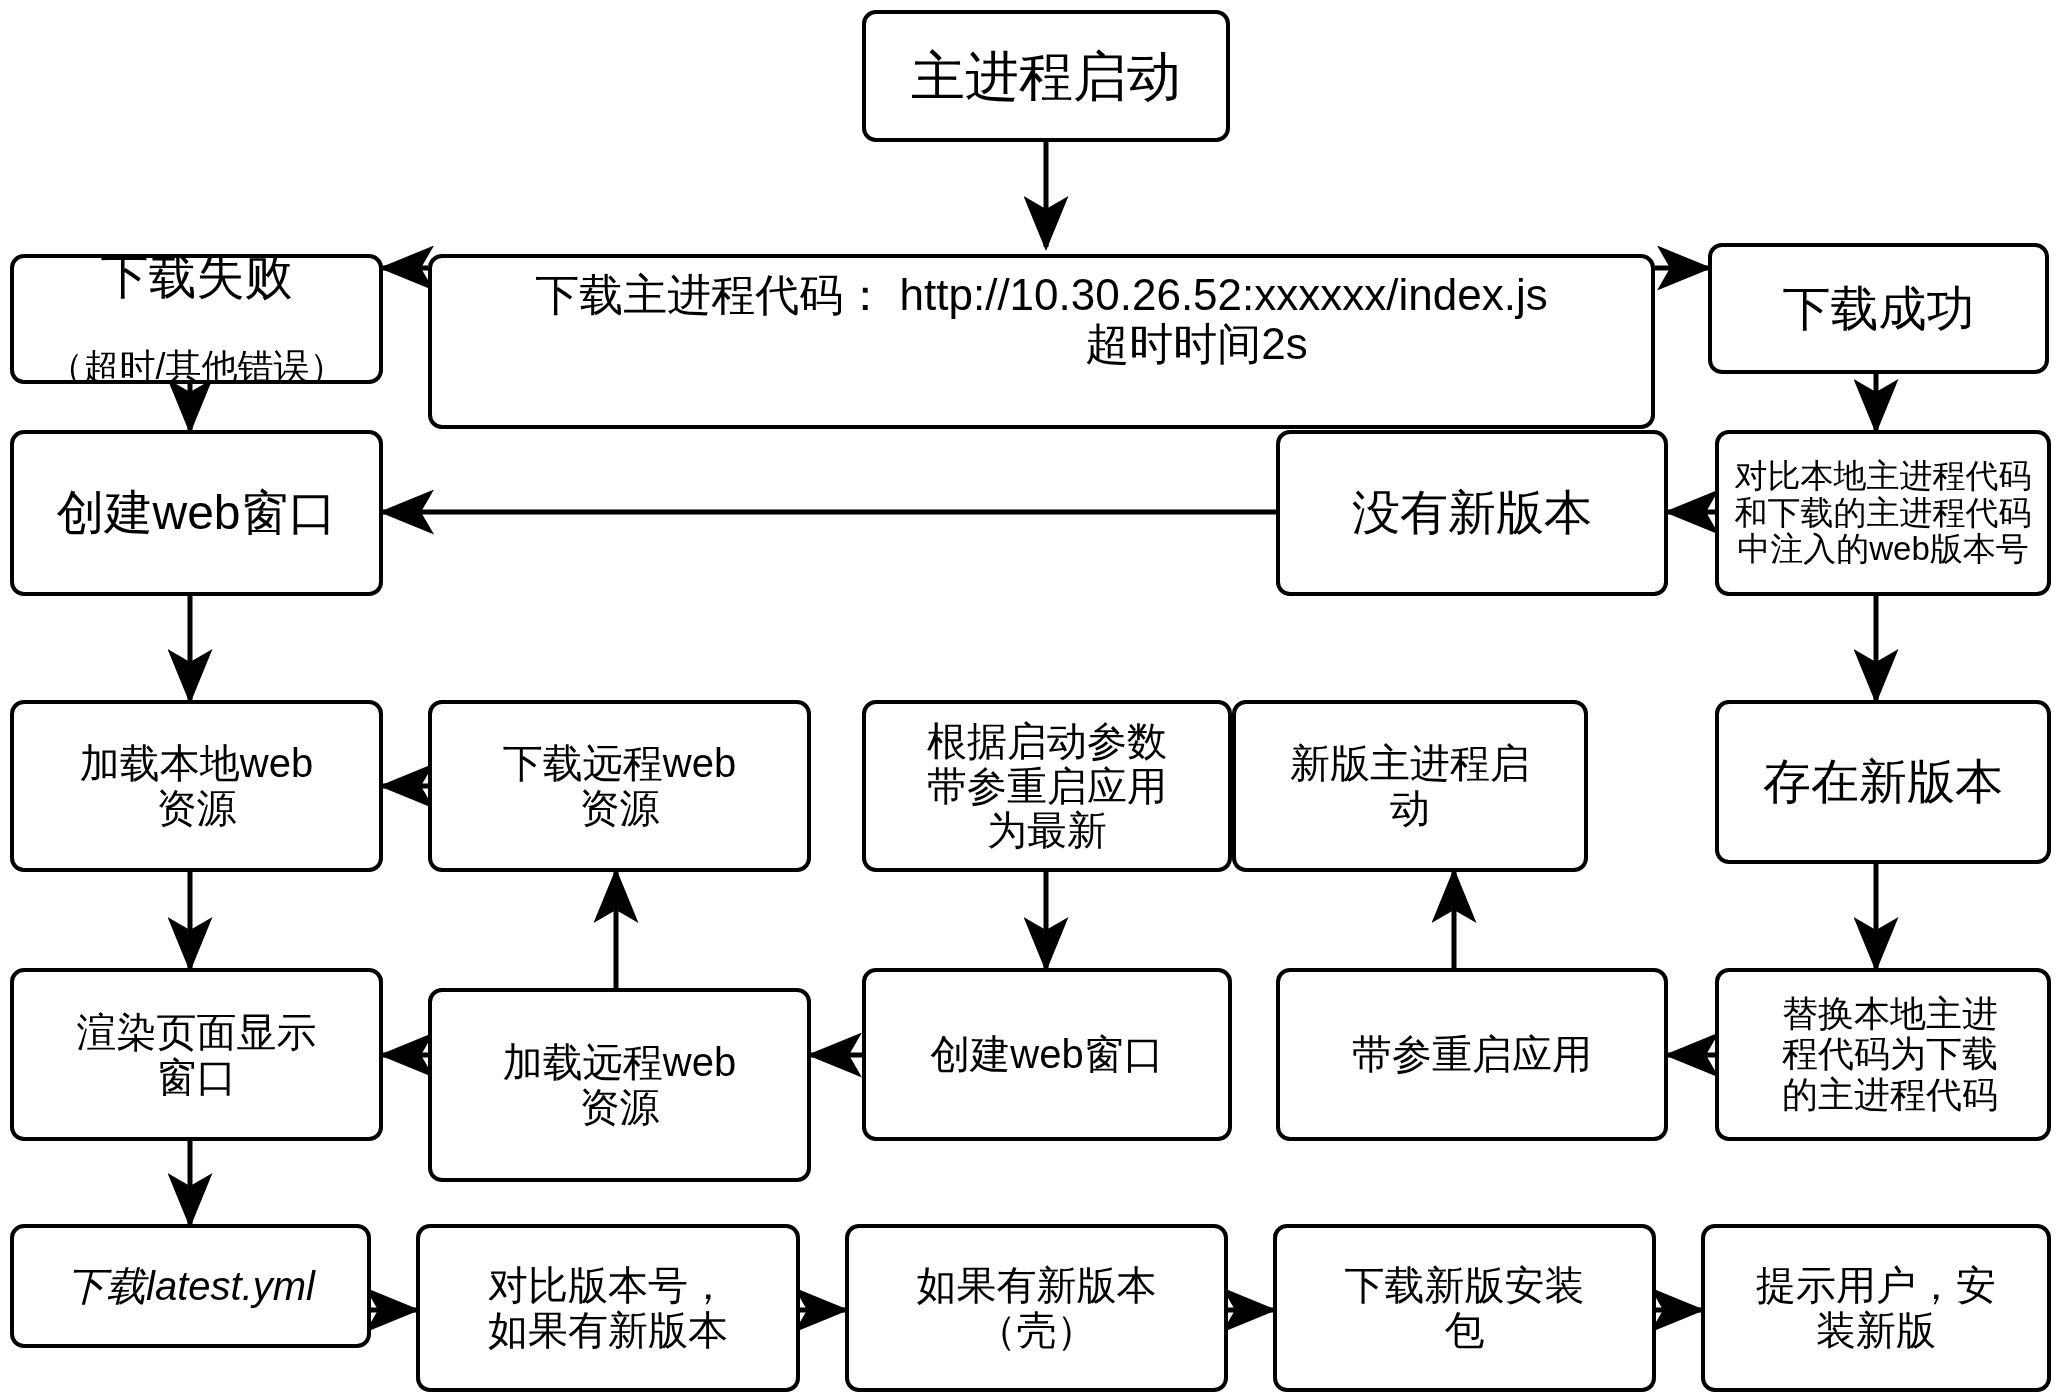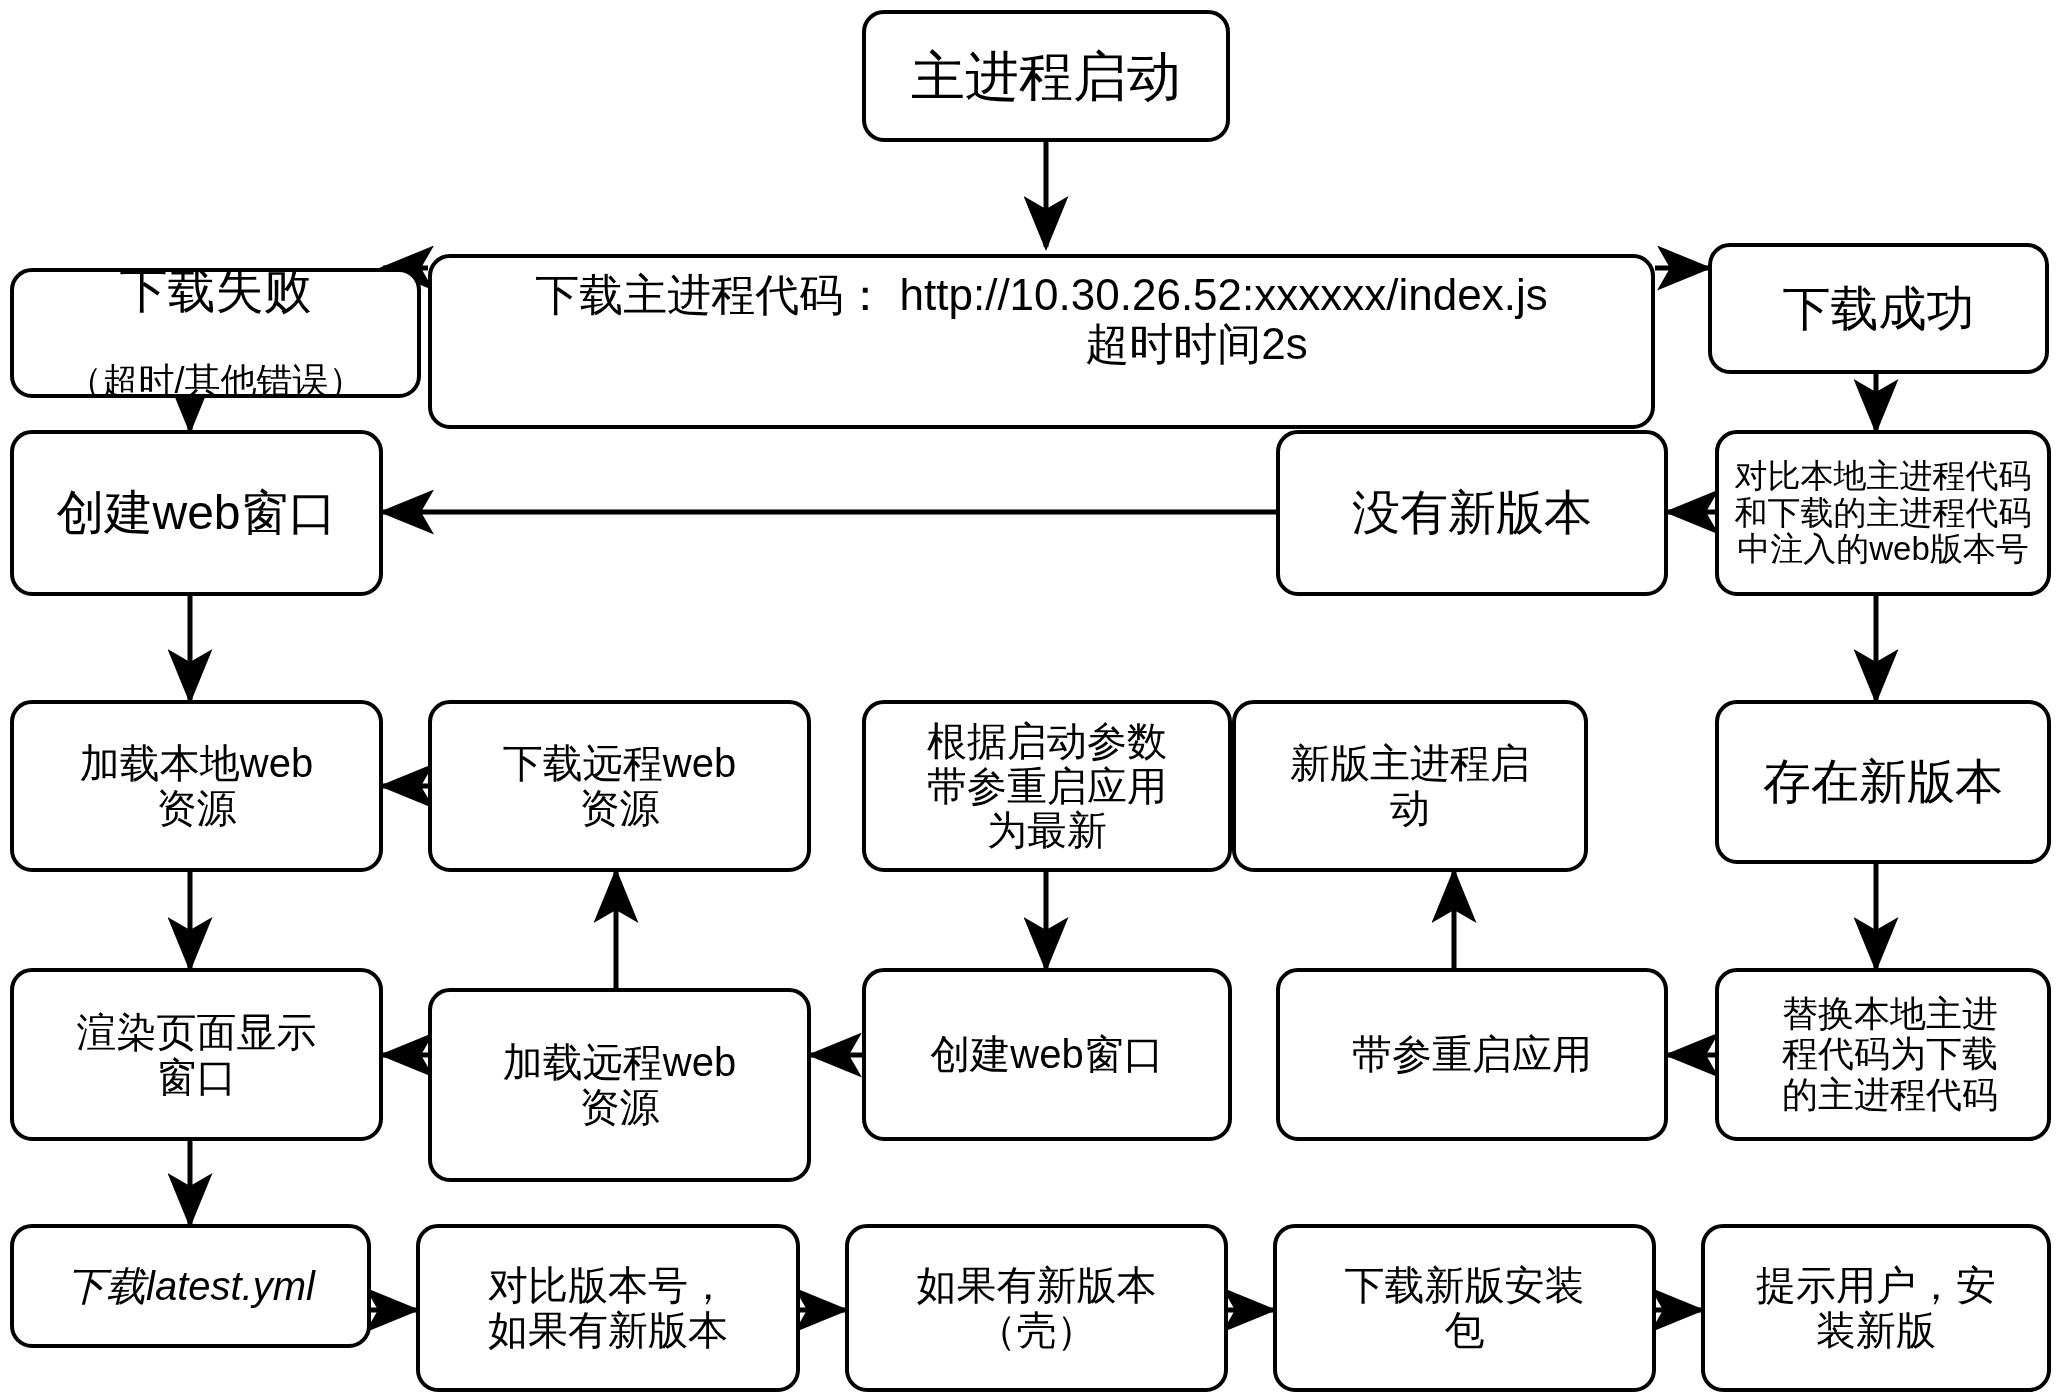--- a/index.html
+++ b/index.html
@@ -22,21 +22,21 @@
     left: 0;
     top: 0;
     width: 2059px;
     height: 1399px;
     pointer-events: none;
   }
   .node {
     position: absolute;
     box-sizing: border-box;
     border: 4px solid #000000;
-    border-radius: 22px;
+    border-radius: 14px;
     background: #ffffff;
     display: flex;
     flex-direction: column;
     align-items: center;
     justify-content: center;
     text-align: center;
     color: #000000;
     line-height: 1.12;
     padding: 2px 6px;
     overflow: hidden;
@@ -113,21 +113,21 @@
       <path d="M1228,1310 L1273,1310"></path>
 
       <path d="M1656,1310 L1701,1310"></path>
     </g>
   </svg>
 
   <div class="node" style="left:862px; top:10px; width:368px; height:132px;">
     <span class="line t-xl">主进程启动</span>
   </div>
 
-  <div class="node" style="left:10px; top:268px; width:411px; height:130px;gap:43px;">
+  <div class="node" style="left:10px; top:254px; width:373px; height:130px;gap:43px;">
     <span class="line t-lg">下载失败</span>
     <span class="line sub">（超时/其他错误）</span>
   </div>
 
   <div class="node" style="left:428px; top:254px; width:1227px; height:175px; justify-content:flex-start; padding-top:12px;">
     <span class="line t-md">下载主进程代码： http://10.30.26.52:xxxxxx/index.js</span>
     <span class="line t-md" style="align-self:center; margin-left:310px;">超时时间2s</span>
   </div>
 
   <div class="node" style="left:1708px; top:243px; width:341px; height:131px;">

